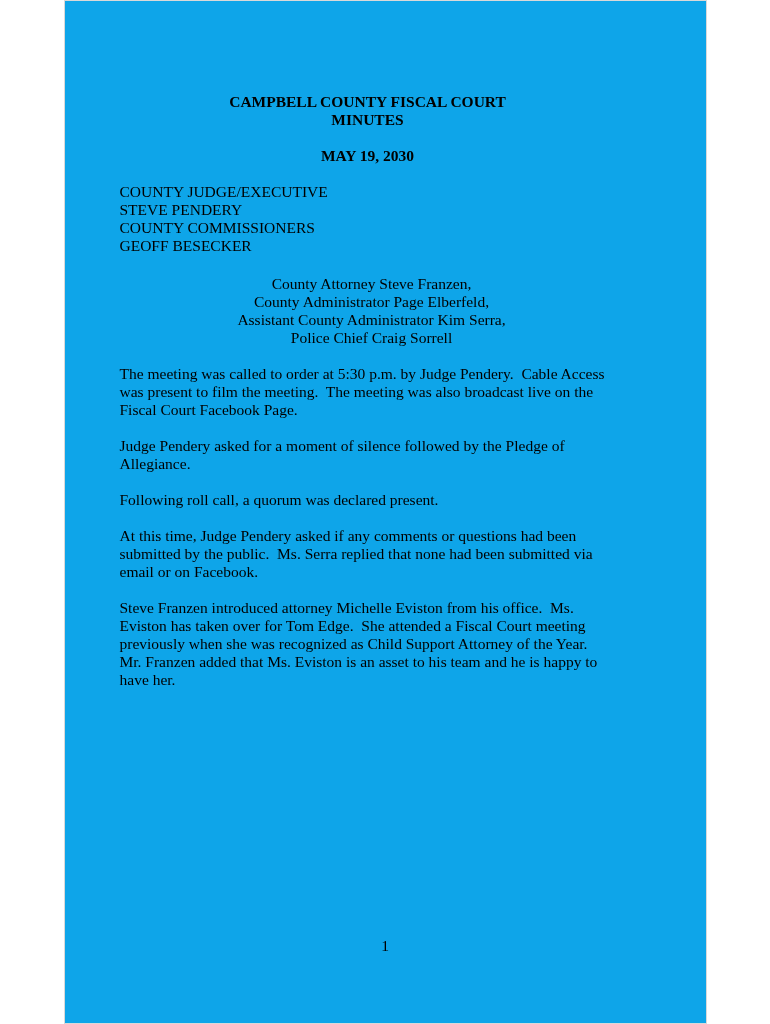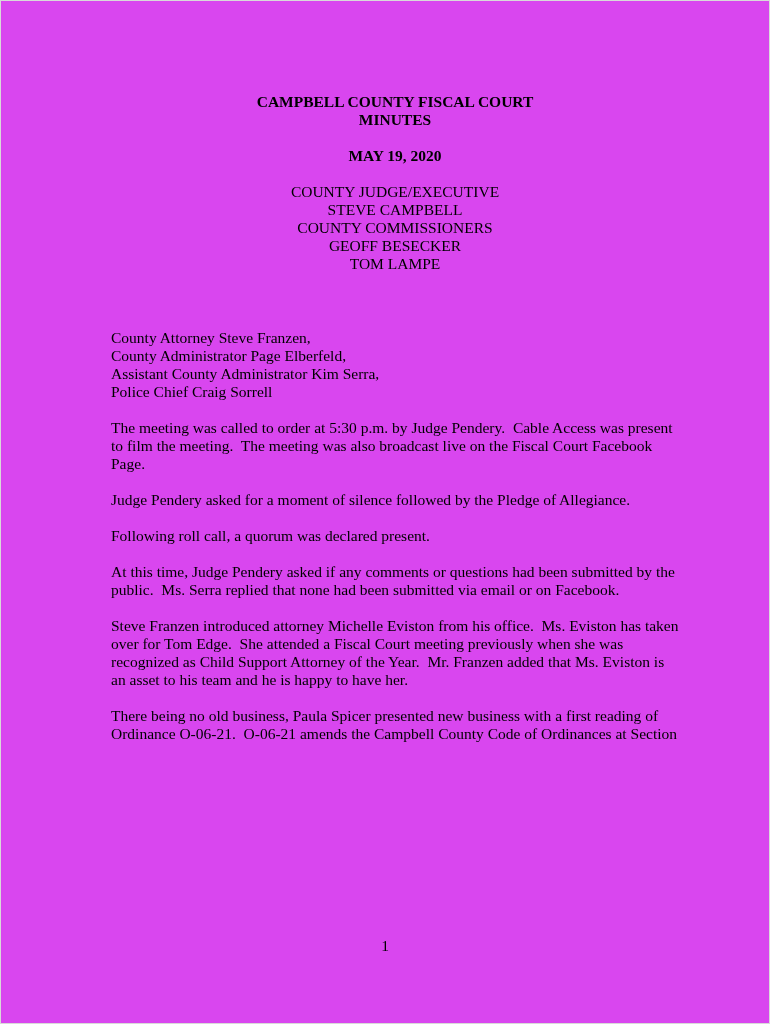--- a/index.html
+++ b/index.html
@@ -2,86 +2,85 @@
 <html><head>
 <meta charset="utf-8">
 <style>
   * { box-sizing: border-box; }
   html, body {
     margin: 0;
     padding: 0;
     background: #ffffff;
   }
   .page {
-    width: 770px;
+    width: 643px;
     height: 1024px;
     margin: 0 auto;
-    background: #d946ef;
+    background: #0ea5e9;
     position: relative;
     overflow: hidden;
     font-family: "Liberation Serif", "DejaVu Serif", serif;
     font-size: 15.5px;
     line-height: 18px;
     color: #000000;
-    padding: 92px 90px 0 110px;
+    padding: 92px 90px 0 55px;
     border: 1px solid #d9d9d9;
   }
   .center { text-align: center; }
   .bold { font-weight: bold; }
   .title-block { margin: 0 0 18px 0; }
   .date-line { margin: 0 0 18px 0; }
   p.para {
     margin: 0 0 18px 0;
     white-space: pre-wrap;
   }
   .officials-block {
-    text-align: center;
-    margin: 0 0 56px 0;
+    text-align: left;
+    margin: 0 0 20px 0;
   }
   .attendees-block {
-    margin: 0 0 18px 0;
+    margin: 0 0 18px 8px;
+    text-align: center;
   }
   .page-number {
     position: absolute;
     top: 936px;
     left: 0;
     right: 0;
     text-align: center;
   }
 </style>
 </head>
 <body>
 
 <div class="page">
 
   <div class="title-block">
     <div class="center bold">CAMPBELL COUNTY FISCAL COURT</div>
     <div class="center bold">MINUTES</div>
   </div>
 
-  <div class="center bold date-line">MAY 19, 2020</div>
+  <div class="center bold date-line">MAY 19, 2030</div>
 
 
   <div class="officials-block">
     <div>COUNTY JUDGE/EXECUTIVE</div>
-    <div>STEVE CAMPBELL</div>
+    <div>STEVE PENDERY</div>
     <div>COUNTY COMMISSIONERS</div>
     <div>GEOFF BESECKER</div>
-    <div>TOM LAMPE</div>
   </div>
 
   <div class="attendees-block">
     <div>County Attorney Steve Franzen,</div>
     <div>County Administrator Page Elberfeld,</div>
     <div>Assistant County Administrator Kim Serra,</div>
     <div>Police Chief Craig Sorrell</div>
   </div>
 
   <p class="para">The meeting was called to order at 5:30 p.m. by Judge Pendery.  Cable Access was present to film the meeting.  The meeting was also broadcast live on the Fiscal Court Facebook Page.</p>
   <p class="para">Judge Pendery asked for a moment of silence followed by the Pledge of Allegiance.</p>
   <p class="para">Following roll call, a quorum was declared present.</p>
   <p class="para">At this time, Judge Pendery asked if any comments or questions had been submitted by the public.  Ms. Serra replied that none had been submitted via email or on Facebook.</p>
   <p class="para">Steve Franzen introduced attorney Michelle Eviston from his office.  Ms. Eviston has taken over for Tom Edge.  She attended a Fiscal Court meeting previously when she was recognized as Child Support Attorney of the Year.  Mr. Franzen added that Ms. Eviston is an asset to his team and he is happy to have her.</p>
-  <p class="para">There being no old business, Paula Spicer presented new business with a first reading of Ordinance O-06-21.  O-06-21 amends the Campbell County Code of Ordinances at Section</p>
 
   <div class="page-number">1</div>
 
 </div>
 
 </body></html>

